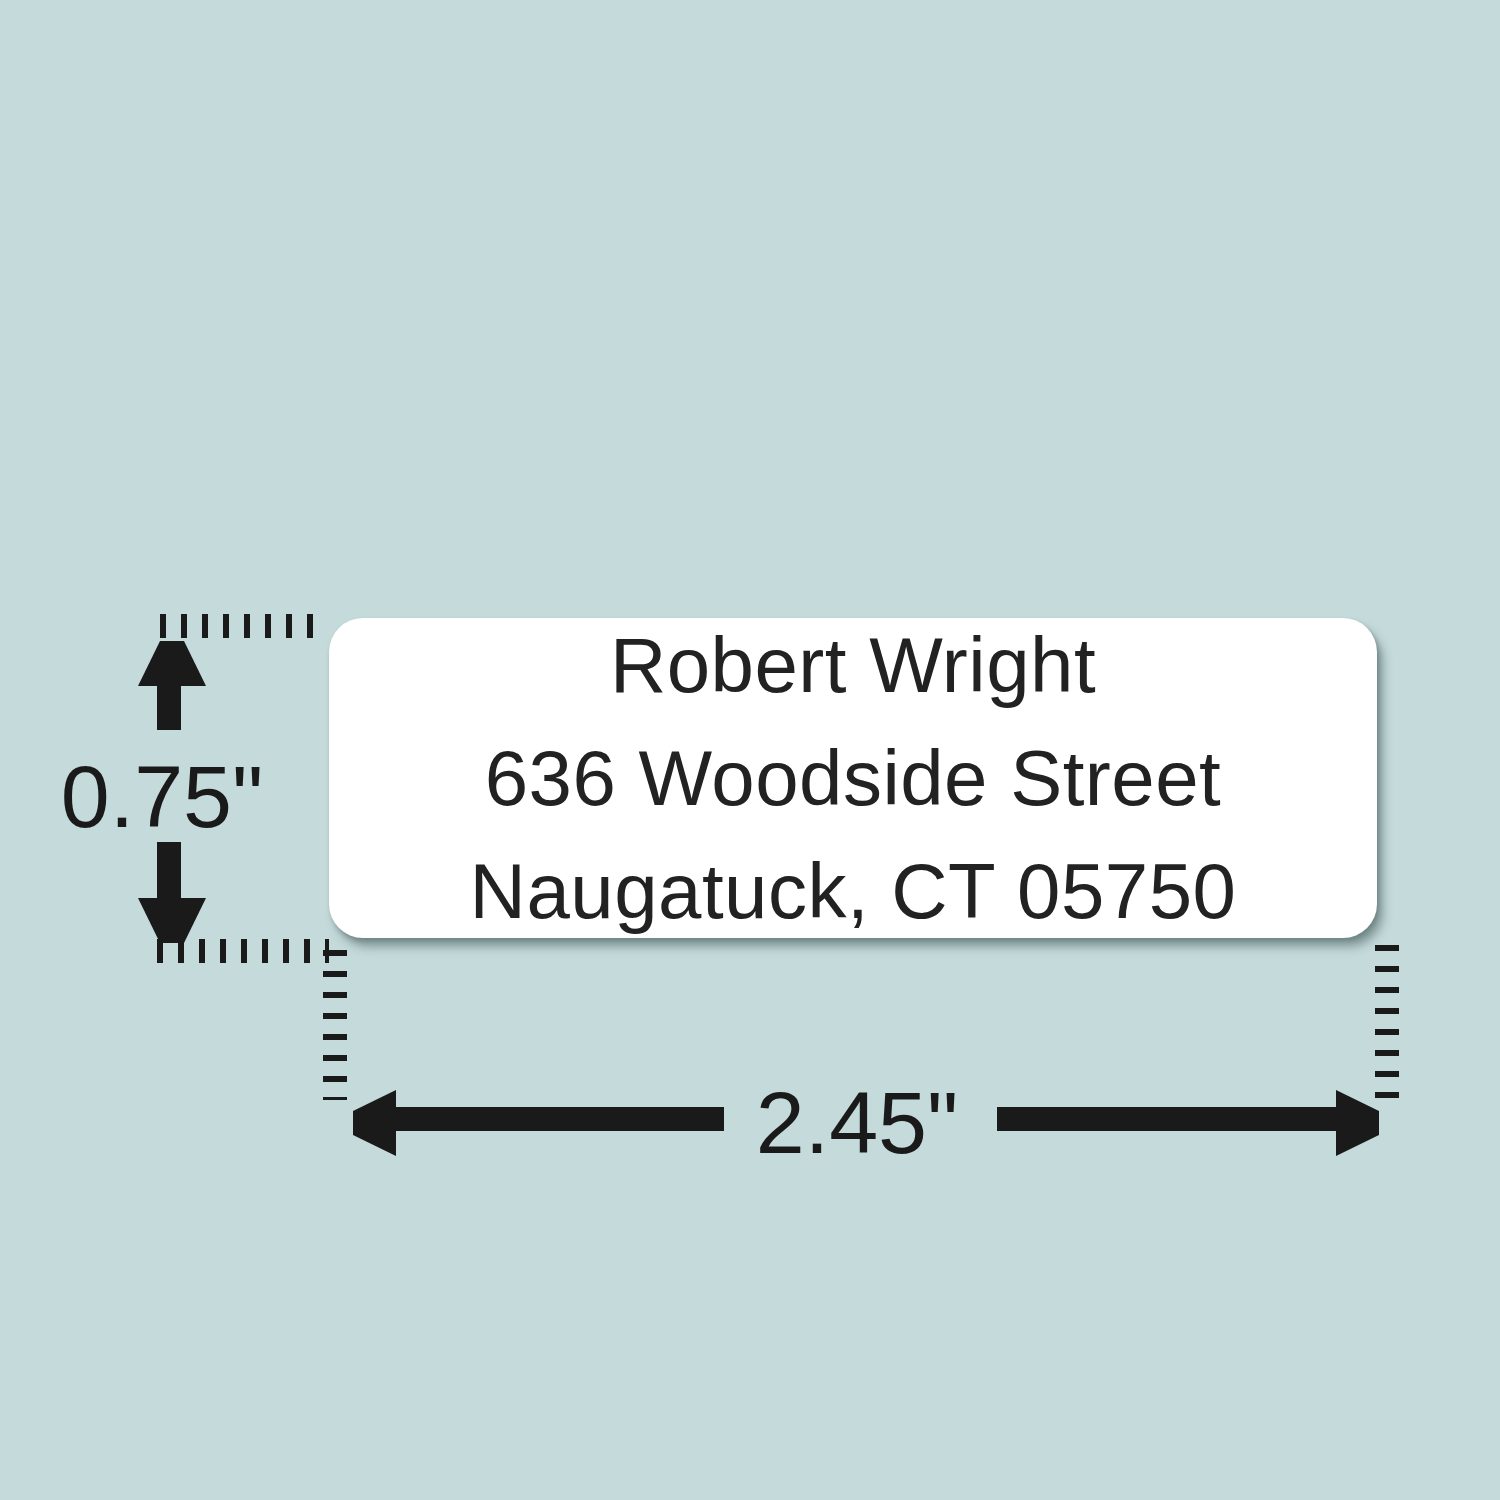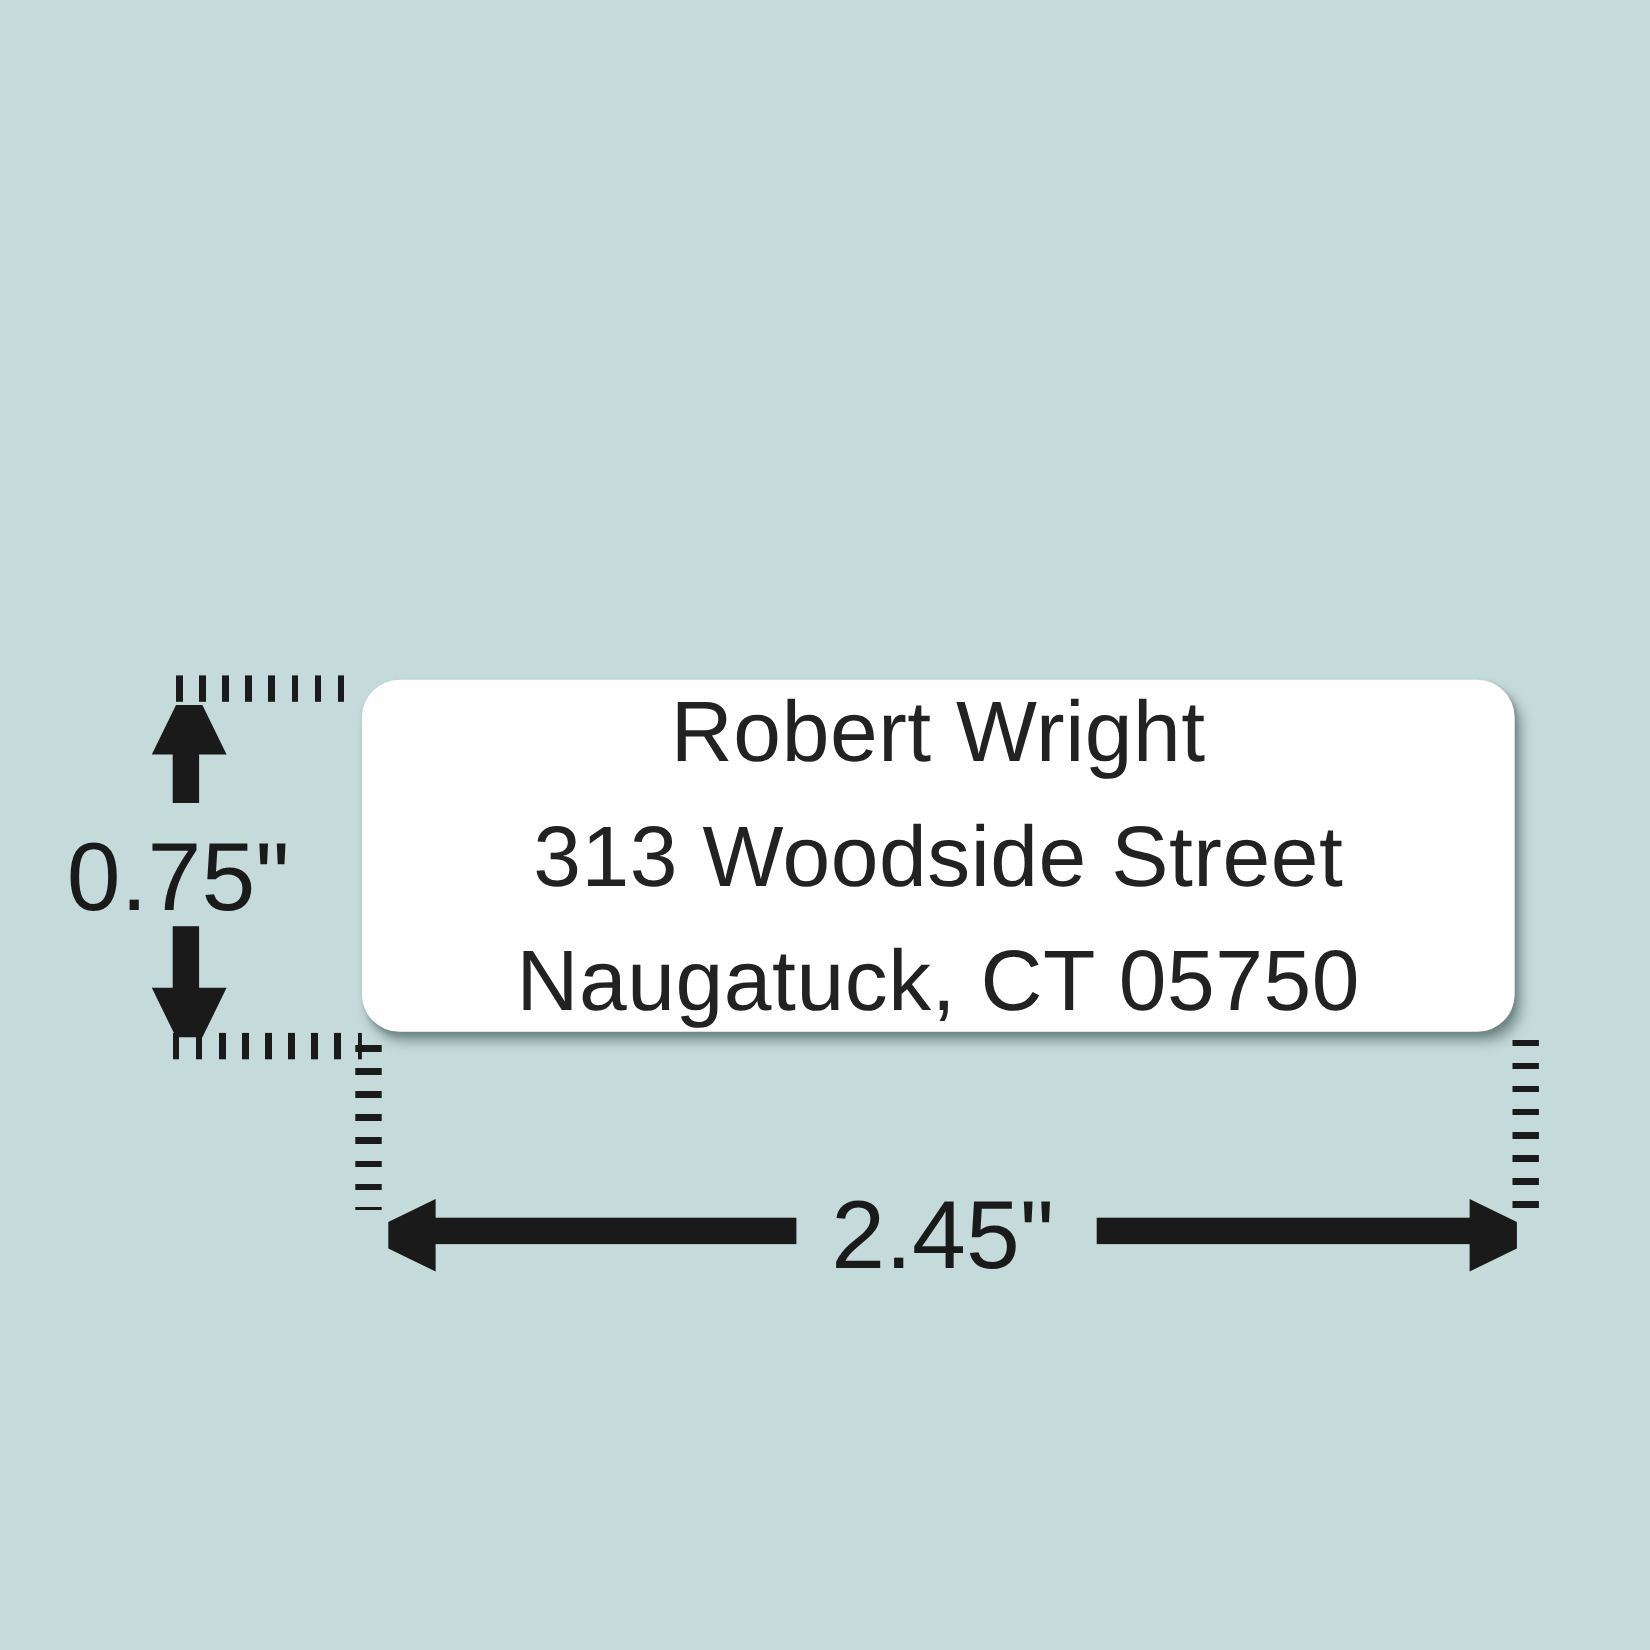--- a/index.html
+++ b/index.html
@@ -73,21 +73,21 @@
     transform: translateX(-50%);
   }
 </style>
 </head>
 <body>
 
 <div class="canvas">
 
   <div class="address-label">
     <div class="address-line">Robert Wright</div>
-    <div class="address-line">313 Woodside Street</div>
+    <div class="address-line">636 Woodside Street</div>
     <div class="address-line">Naugatuck, CT 05750</div>
   </div>
 
   <div class="dotted-h" style="left:148px; top:602px; width:166px;"></div>
   <div class="dotted-h" style="left:145px; top:927px; width:172px;"></div>
 
   <div class="tri tri-up" style="left:126px; top:605px;"></div>
   <div class="shaft-v" style="left:145px; top:648px; height:70px;"></div>
 
   <div class="dim-value" style="left:150px; top:722px;">0.75"</div>

